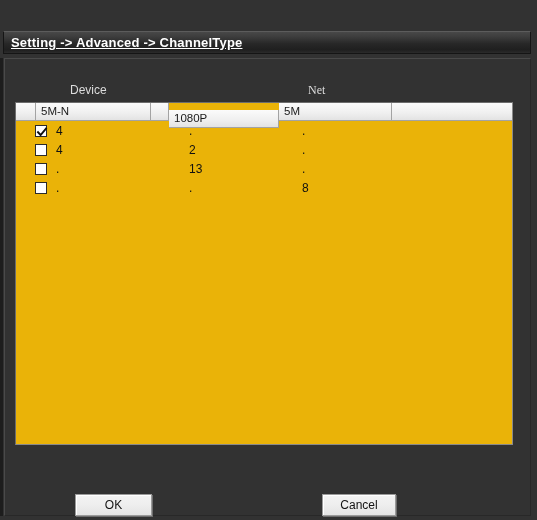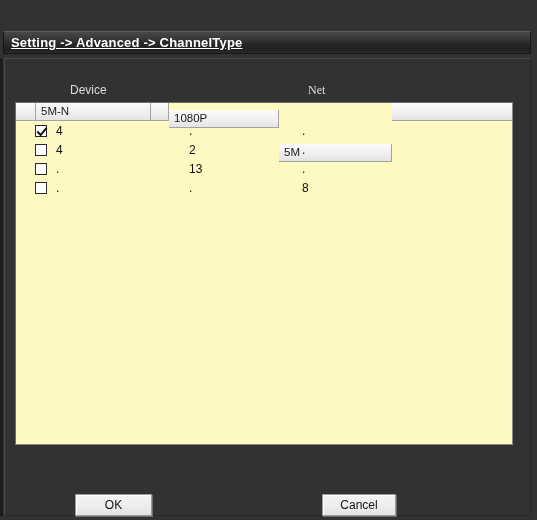--- a/index.html
+++ b/index.html
@@ -119,21 +119,21 @@
   .grp-local { left: 70px; top: 83px; }
   .grp-net   { left: 308px; top: 83px; font-family: Liberation Serif, serif; }
 
   
   .table-wrap {
     position: absolute;
     left: 15px;
     top: 102px;
     width: 498px;
     height: 343px;
-    background: #fef9c3;
+    background: #eab308;
     border: 1px solid #8a8a8a;
     border-top-color: #6d6d6d;
     border-left-color: #6d6d6d;
     box-sizing: border-box;
     overflow: hidden;
   }
   .thead {
     position: absolute;
     left: 0; top: 0;
     width: 100%;
@@ -150,21 +150,21 @@
     color: #1a1a1a;
     line-height: 17px;
     padding-left: 5px;
     white-space: nowrap;
     overflow: hidden;
   }
   .th.c0 { width: 20px; padding-left: 0; }
   .th.c1 { width: 115px; }
   .th.c2 { width: 18px; padding-left: 0; }
   .th.c3 { width: 110px; margin-top: 7px; }
-  .th.c4 { width: 113px; margin-top: 41px; }
+  .th.c4 { width: 113px; }
   .th.c5 { flex: 1 1 auto; border-right: none; }
 
   .row {
     position: absolute;
     left: 0;
     width: 100%;
     height: 19px;
   }
   .cell {
     position: absolute;

